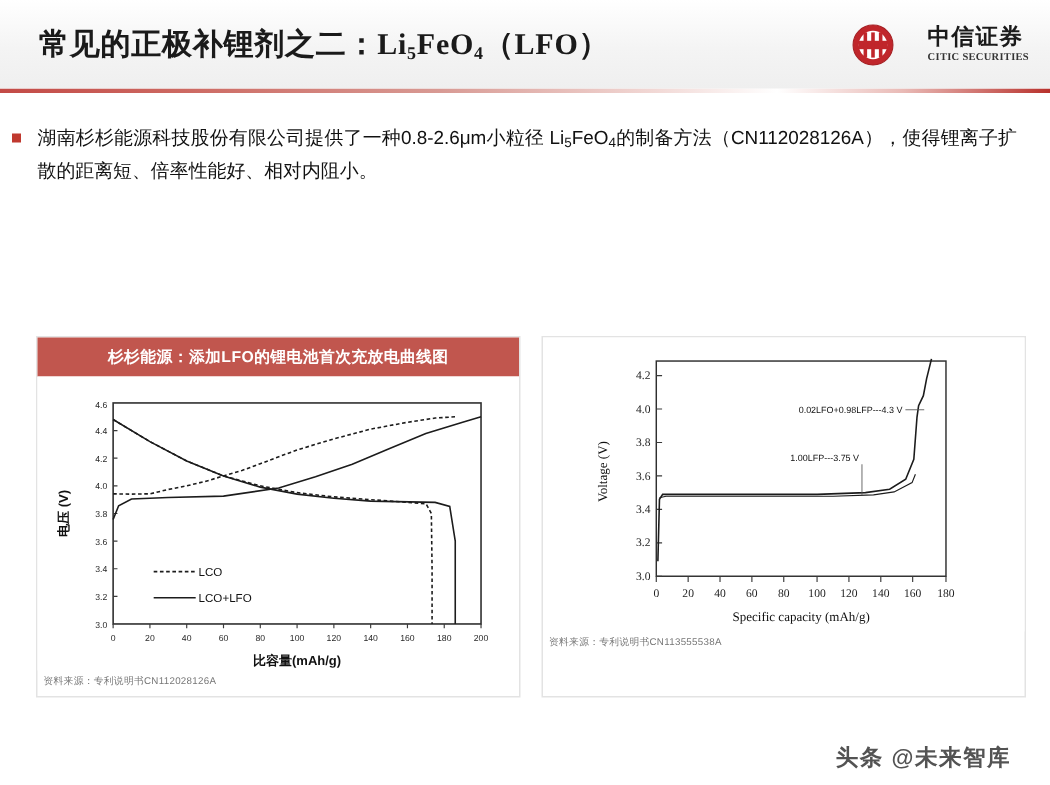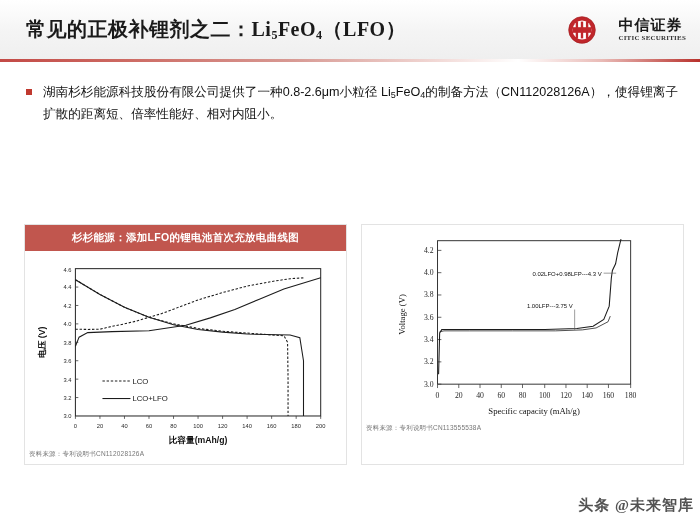--- a/index.html
+++ b/index.html
@@ -67,21 +67,21 @@
   .header-rule {
     height: 3px;
     width: 100%;
     background: linear-gradient(90deg,
         #c34a46 0%, #cd6a63 18%, #d89a94 42%,
         #f1d7d4 62%, #ffffff 74%, #e9bab6 86%, #b8312c 100%);
   }
 
   
   .bullets {
-    padding: 20px 22px 0 26px;
+    padding: 20px 22px 0 8px;
   }
   .bullet-row {
     display: flex;
     align-items: flex-start;
     margin-bottom: 14px;
   }
   .bullet-mark {
     width: 6px; height: 6px;
     background: #c0392f;
     margin: 7px 11px 0 0;
@@ -171,28 +171,27 @@
   .anno-lbl {
     font-family: "Liberation Sans", sans-serif;
     font-size: 6.2px;
     fill: #111;
   }
   .anno-line { stroke: #555; stroke-width: 0.6; }
 
   
   .watermark {
     position: absolute;
-    right: 6px;
+    right: 26px;
     bottom: 8px;
     font-size: 15px;
     font-weight: bold;
     color: #3c3c3c;
     letter-spacing: 1px;
     opacity: 0.88;
-    font-family: Liberation Serif, serif;
   }
 </style>
 </head>
 <body>
 
 <div class="header">
   <div class="page-title">
     <span>常见的正极补锂剂之二：Li</span><sub>5</sub><span>FeO</span><sub>4</sub><span>（LFO）</span>
   </div>
   <div class="logo-wrap">

